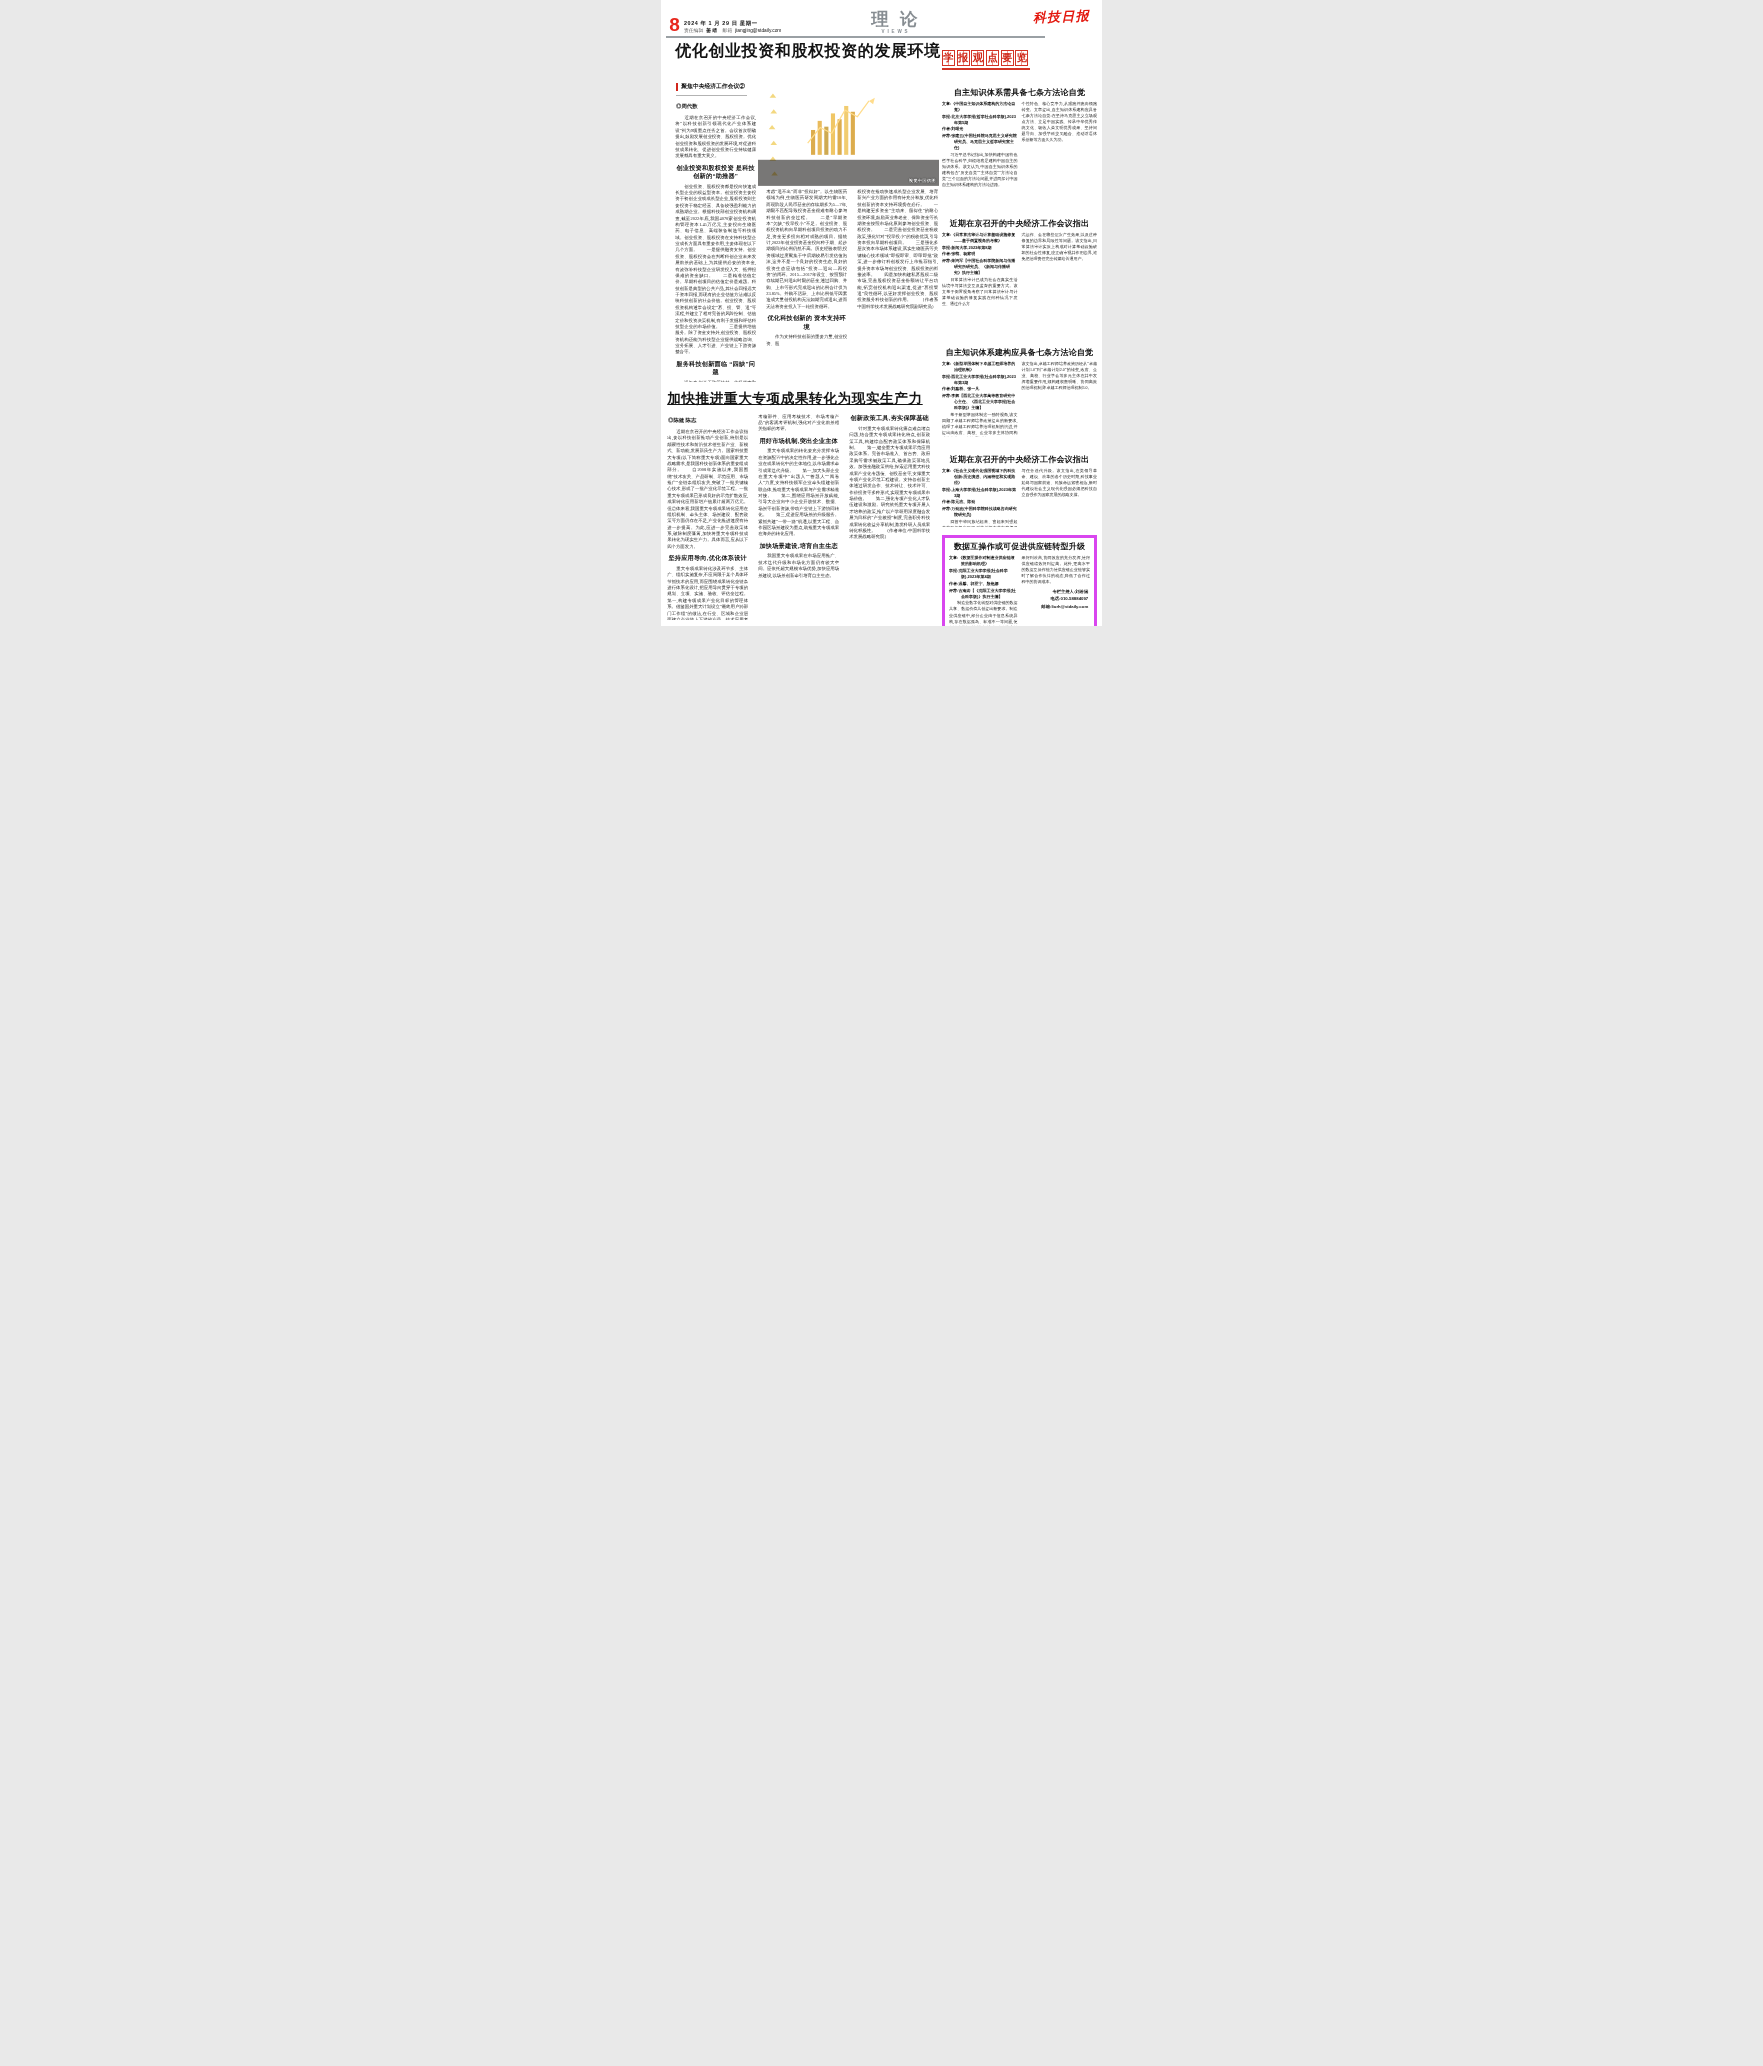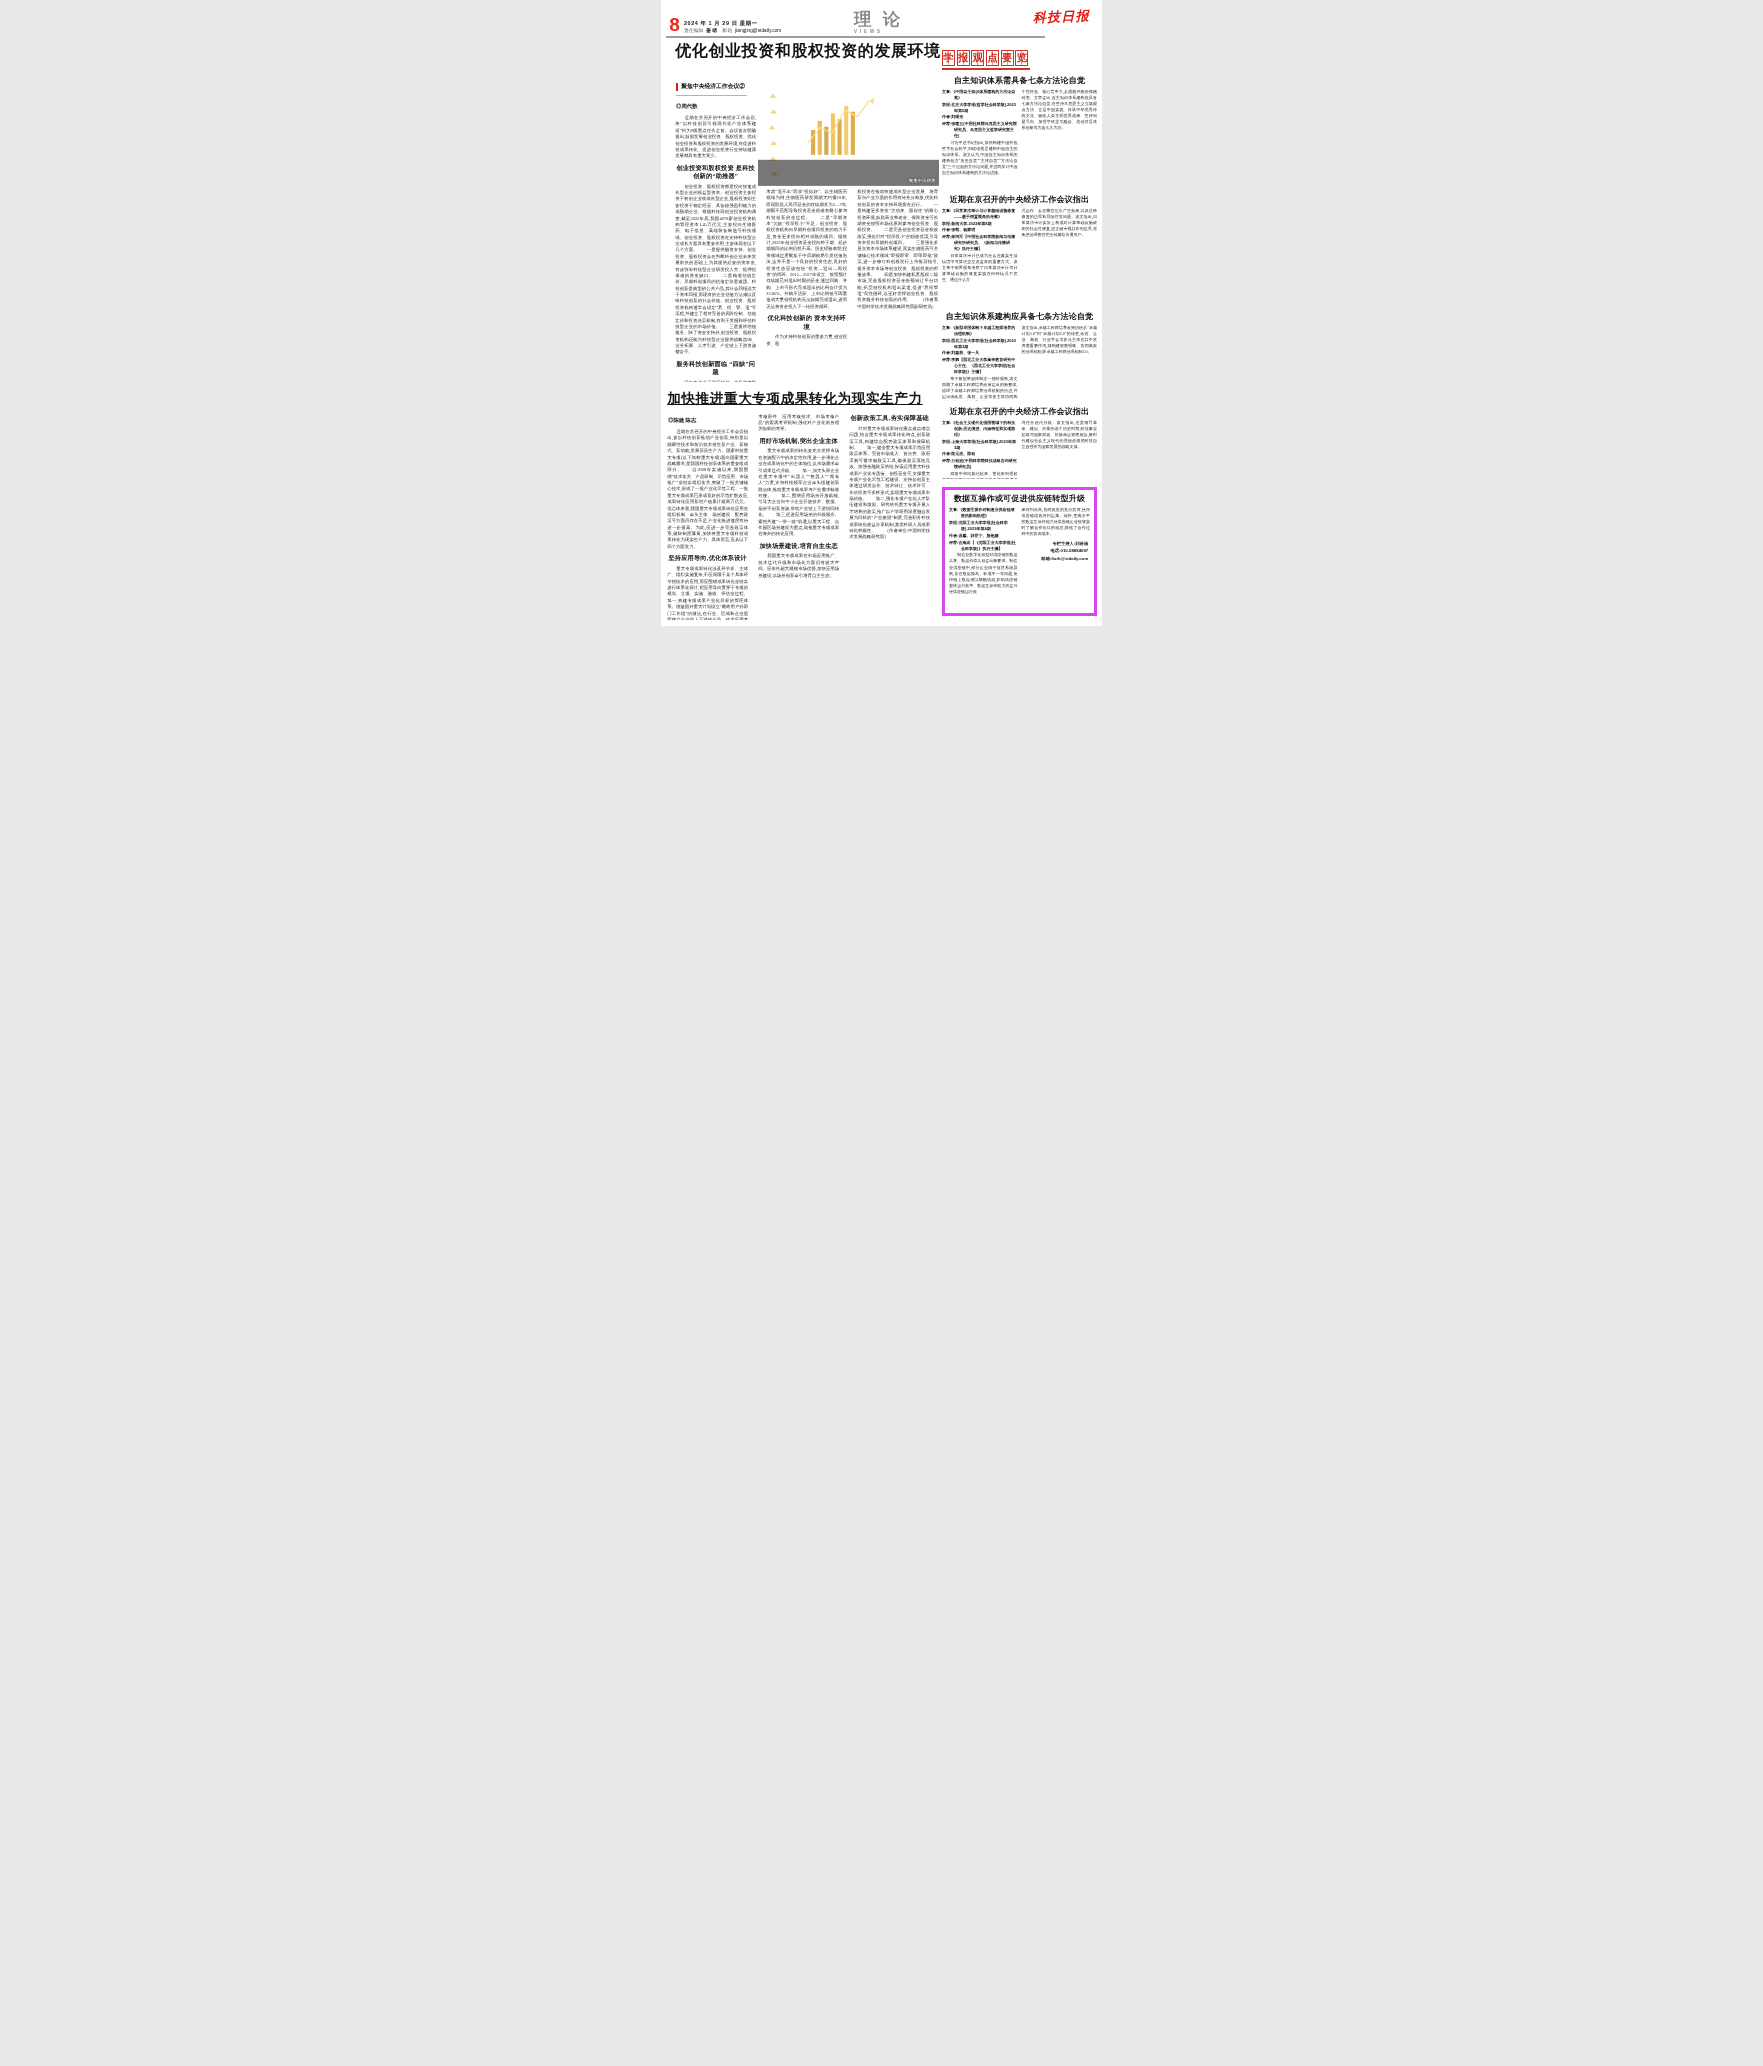--- a/index.html
+++ b/index.html
@@ -4,21 +4,21 @@
 <style>
   html,body{margin:0;padding:0;background:#e9e9e9;}
   .page{position:relative;width:441px;height:626px;margin:0 auto;background:#ffffff;overflow:hidden;
         font-family:"Liberation Serif",serif;color:#1c1c1c;}
   
   .pagenum{position:absolute;left:8.3px;top:15px;font:900 19px/1 "Liberation Sans",sans-serif;color:#e8281e;}
   .dateline{position:absolute;left:23px;top:20.7px;font:700 5.4px/1 "Liberation Sans",sans-serif;letter-spacing:0.6px;color:#101010;}
   .editorline{position:absolute;left:23px;top:29px;font:4.8px/1 "Liberation Sans",sans-serif;color:#101010;}
   .editorline .lbl{color:#5a5a5a;margin-right:1.7px;}
   .editorline .strong{font-weight:900;margin-right:4.1px;}
-  .sectionblock{position:absolute;left:193px;top:10.7px;width:50px;text-align:left;color:#878d92;}
+  .sectionblock{position:absolute;left:210px;top:10.7px;width:50px;text-align:center;color:#878d92;}
   .sectiontitle{font:900 17.4px/1 "Liberation Sans",sans-serif;letter-spacing:3.3px;}
   .sectionsub{margin-top:2.1px;font:700 4.5px/1 "Liberation Sans",sans-serif;letter-spacing:2.9px;}
   .brand{position:absolute;right:12.4px;top:10px;font:900 13px/1 "Liberation Serif",serif;font-style:italic;
          color:#e3170d;letter-spacing:1.2px;transform:rotate(-2deg);}
   .headrule{position:absolute;left:5px;top:36px;width:379px;height:1.7px;background:#9aa0a4;}
   
   .lead{position:absolute;left:6.2px;top:42px;width:263px;margin-left:8px;}
   .lead h1{margin:0;font:900 16px/1.1 "Liberation Sans",sans-serif;letter-spacing:0.6px;white-space:nowrap;color:#141414;}
   .leadmeta{position:absolute;left:0.8px;top:41px;width:77px;}
   .series{border-left:2.1px solid #d1261c;padding-left:3.3px;font:800 5.8px/1.3 "Liberation Sans",sans-serif;color:#111;}
@@ -50,21 +50,21 @@
   .jheader{display:flex;gap:1.7px;}
   .gridchar{position:relative;width:13px;height:16px;border:0.8px solid #d33426;box-sizing:border-box;
             display:flex;align-items:center;justify-content:center;
             font:900 10.3px/1 "Liberation Serif",serif;color:#d02718;
             background:
               linear-gradient(45deg,transparent 48.8%,rgba(211,52,38,.5) 49.6%,rgba(211,52,38,.5) 50.4%,transparent 51.2%),
               linear-gradient(-45deg,transparent 48.8%,rgba(211,52,38,.5) 49.6%,rgba(211,52,38,.5) 50.4%,transparent 51.2%),
               linear-gradient(to right,transparent 48.8%,rgba(211,52,38,.5) 49.6%,rgba(211,52,38,.5) 50.4%,transparent 51.2%),
               linear-gradient(to bottom,transparent 48.8%,rgba(211,52,38,.5) 49.6%,rgba(211,52,38,.5) 50.4%,transparent 51.2%);}
   .jrule{width:88px;height:2.1px;margin-top:1.7px;border-top:0.8px solid #d33426;border-bottom:0.8px solid #d33426;box-sizing:border-box;}
-  .jitem{overflow:hidden;margin-top:5px;}
+  .jitem{overflow:hidden;margin-top:17px;}
   .jtitle{font:900 8px/1.25 "Liberation Sans",sans-serif;text-align:center;color:#121212;letter-spacing:0.2px;margin:0.8px 0 3.3px 0;}
   .jbody{display:flex;gap:4.1px;}
   .jleft{width:50%;}
   .jright{width:50%;}
   .meta p{margin:0 0 0.8px 0;font:600 4px/1.5 "Liberation Sans",sans-serif;color:#161616;
           padding-left:3em;text-indent:-3em;}
   .excerpt{font:4px/1.52 "Liberation Serif",serif;text-align:justify;color:#242424;}
   .jbox{border:3px solid #d946ef;padding:3.3px 4.1px 2.5px 4.1px;margin-top:8px;box-sizing:border-box;overflow:hidden;}
   .jfooter{text-align:right;font:700 4.3px/1.7 "Liberation Sans",sans-serif;color:#141414;margin-top:2.5px;padding-right:1.7px;}
   .h1i{height:114px;} .h2i{height:112px;} .h3i{height:90px;} .h4i{height:73px;} .hbox{height:129px;}

